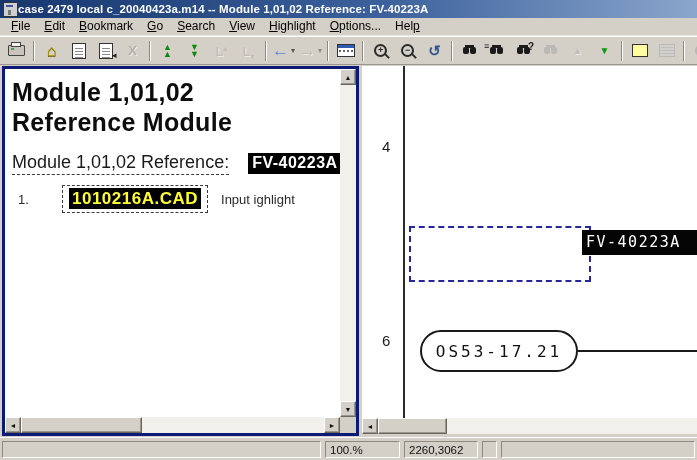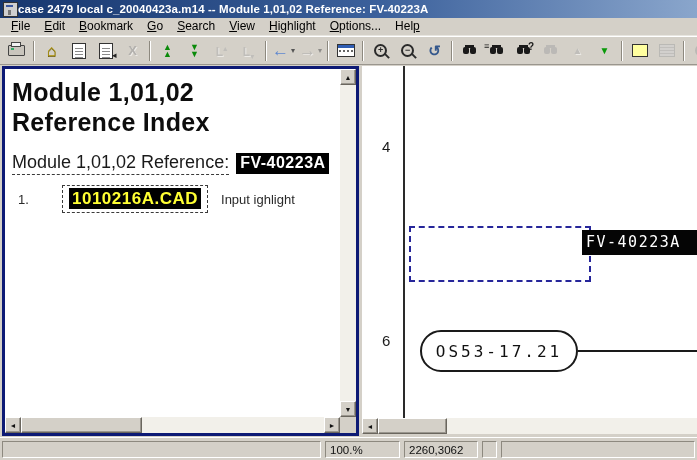--- a/index.html
+++ b/index.html
@@ -80,21 +80,21 @@
   .ic-binoc-gray::before{background:#aaa6a0;}
   .ic-hibox{width:14px;height:11px;background:#ffffa0;border:1px solid #333;}
   .ic-notes{width:14px;height:11px;border:1px solid #a9a59d;background:#d4d0c8;
     background-image:repeating-linear-gradient(180deg,transparent 0 2px,#b5b1a9 2px 3px);}
   
   .workarea{position:absolute;left:0;top:65px;width:697px;height:372px;background:#d4d0c8;padding-left:29px;}
   
   .left-pane{position:absolute;left:2px;top:1px;width:357px;height:370px;border:3px solid #0d1a75;background:#fff;box-sizing:border-box;}
   .lp-content{position:absolute;left:0;top:0;right:16px;bottom:16px;background:#fff;overflow:hidden;}
   .lp-heading{margin:8px 0 0 7px;font-size:25px;line-height:30px;font-weight:bold;color:#0d0d0d;letter-spacing:0.3px;}
-  .lp-refline{margin:15px 0 0 7px;white-space:nowrap;display:flex;align-items:baseline;gap:7px;font-size:18px;color:#1a1a1a;}
+  .lp-refline{margin:15px 0 0 7px;white-space:nowrap;display:flex;align-items:baseline;gap:19px;font-size:18px;color:#1a1a1a;}
   .lp-reflink{border-bottom:1.5px dashed #3a3a3a;padding-bottom:1px;}
   .lp-refvalue{background:#000;color:#fff;font-weight:bold;font-size:16px;padding:1px 3px 2px 4px;letter-spacing:0.5px;}
   .lp-entry{margin:10px 0 0 13px;display:flex;align-items:center;font-size:13px;color:#2a2a2a;}
   .lp-entry-num{width:44px;}
   .lp-entry-codebox{border:1.5px dashed #3a3a3a;padding:3px 6px;margin-right:13px;}
   .lp-entry-code{background:#000;color:#ffff33;font-weight:bold;font-size:17px;padding:1px 3px;letter-spacing:0.5px;}
   
   .sb-btn{position:absolute;width:16px;height:16px;background:#d4d0c8;
     border:1px solid;border-color:#fff #6a665e #6a665e #fff;box-shadow:inset -1px -1px 0 #9a968e;
     display:flex;align-items:center;justify-content:center;font-size:7px;color:#111;box-sizing:border-box;}
@@ -244,21 +244,21 @@
         <span class="ic-mag ic-mag-gray ic-plus"></span>
       </div>
     </div>
 
   <div class="workarea">
 
     <div class="left-pane">
       <div class="lp-content">
         <div class="lp-heading">
           <div>Module 1,01,02</div>
-          <div>Reference Index</div>
+          <div>Reference Module</div>
         </div>
         <div class="lp-refline">
           <span class="lp-reflink">Module 1,01,02 Reference:</span>
           <span class="lp-refvalue">FV-40223A</span>
         </div>
         <div class="lp-entry">
           <span class="lp-entry-num">1.</span>
           <span class="lp-entry-codebox">
             <span class="lp-entry-code">1010216A.CAD</span>
           </span>

